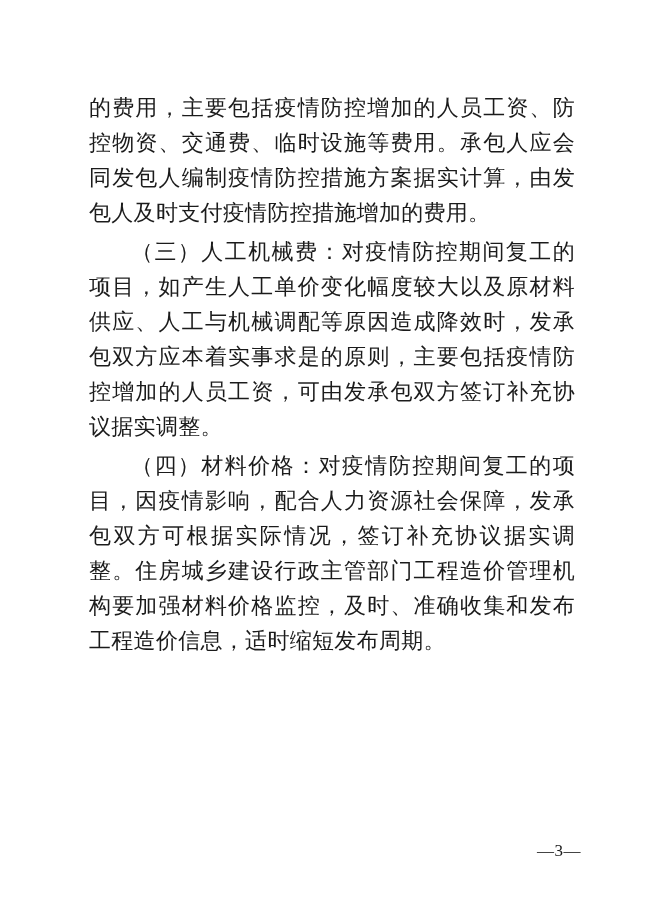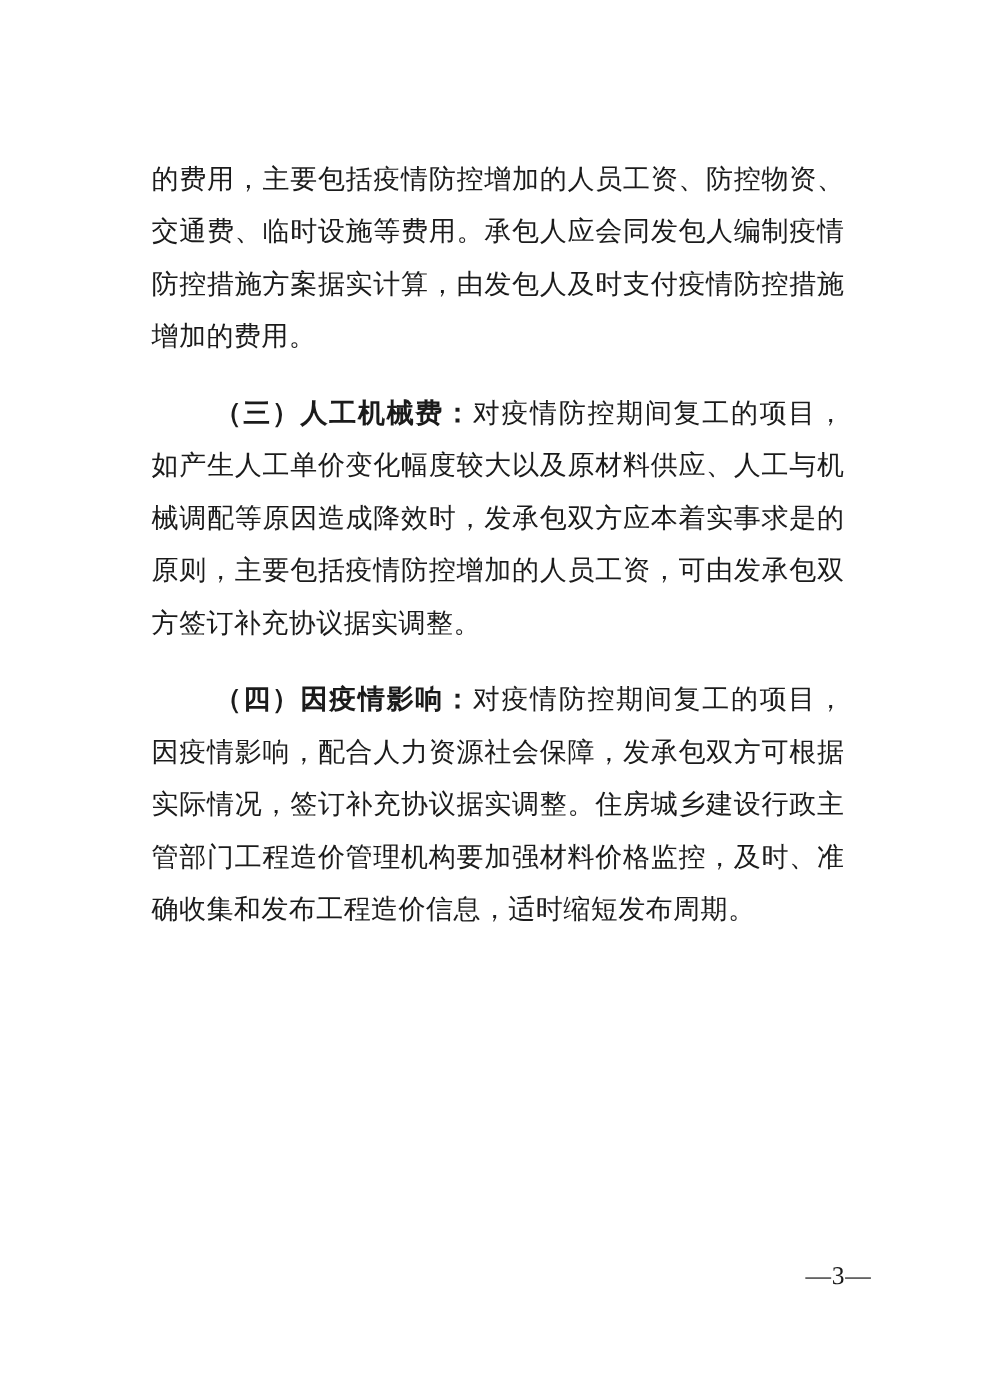--- a/index.html
+++ b/index.html
@@ -16,52 +16,52 @@
     font-family: "Liberation Serif", "DejaVu Serif", serif;
     color: #1b1b1b;
   }
   .doc-body {
     position: absolute;
     left: 85px;
     top: 86px;
     width: 494px;
   }
   .doc-body p {
-    margin: 16px;
+    margin: 4px;
     padding: 0;
-    font-size: 18px;
+    font-size: 22px;
     line-height: 35px;
     text-align: justify;
     text-justify: inter-character;
     letter-spacing: 0.3px;
   }
   .doc-body p.indent {
     text-indent: 42px;
   }
   .doc-body .lead {
-    font-weight: 700;
+    font-weight: 400;
   }
   .page-footer {
     position: absolute;
     right: 80px;
     top: 841px;
     font-size: 17px;
     letter-spacing: 0.5px;
     color: #1b1b1b;
   }
 </style>
 </head>
 <body>
 
 <div class="page">
   <div class="doc-body">
 
     <p><span class="lead"></span><span>的费用，主要包括疫情防控增加的人员工资、防控物资、交通费、临时设施等费用。承包人应会同发包人编制疫情防控措施方案据实计算，由发包人及时支付疫情防控措施增加的费用。</span></p>
 
     <p class="indent"><span class="lead">（三）人工机械费：</span><span>对疫情防控期间复工的项目，如产生人工单价变化幅度较大以及原材料供应、人工与机械调配等原因造成降效时，发承包双方应本着实事求是的原则，主要包括疫情防控增加的人员工资，可由发承包双方签订补充协议据实调整。</span></p>
 
-    <p class="indent"><span class="lead">（四）因疫情影响：</span><span>对疫情防控期间复工的项目，因疫情影响，配合人力资源社会保障，发承包双方可根据实际情况，签订补充协议据实调整。住房城乡建设行政主管部门工程造价管理机构要加强材料价格监控，及时、准确收集和发布工程造价信息，适时缩短发布周期。</span></p>
+    <p class="indent"><span class="lead">（四）材料价格：</span><span>对疫情防控期间复工的项目，因疫情影响，配合人力资源社会保障，发承包双方可根据实际情况，签订补充协议据实调整。住房城乡建设行政主管部门工程造价管理机构要加强材料价格监控，及时、准确收集和发布工程造价信息，适时缩短发布周期。</span></p>
 
 
   </div>
 
   <div class="page-footer">—3—</div>
 </div>
 
 </body></html>

